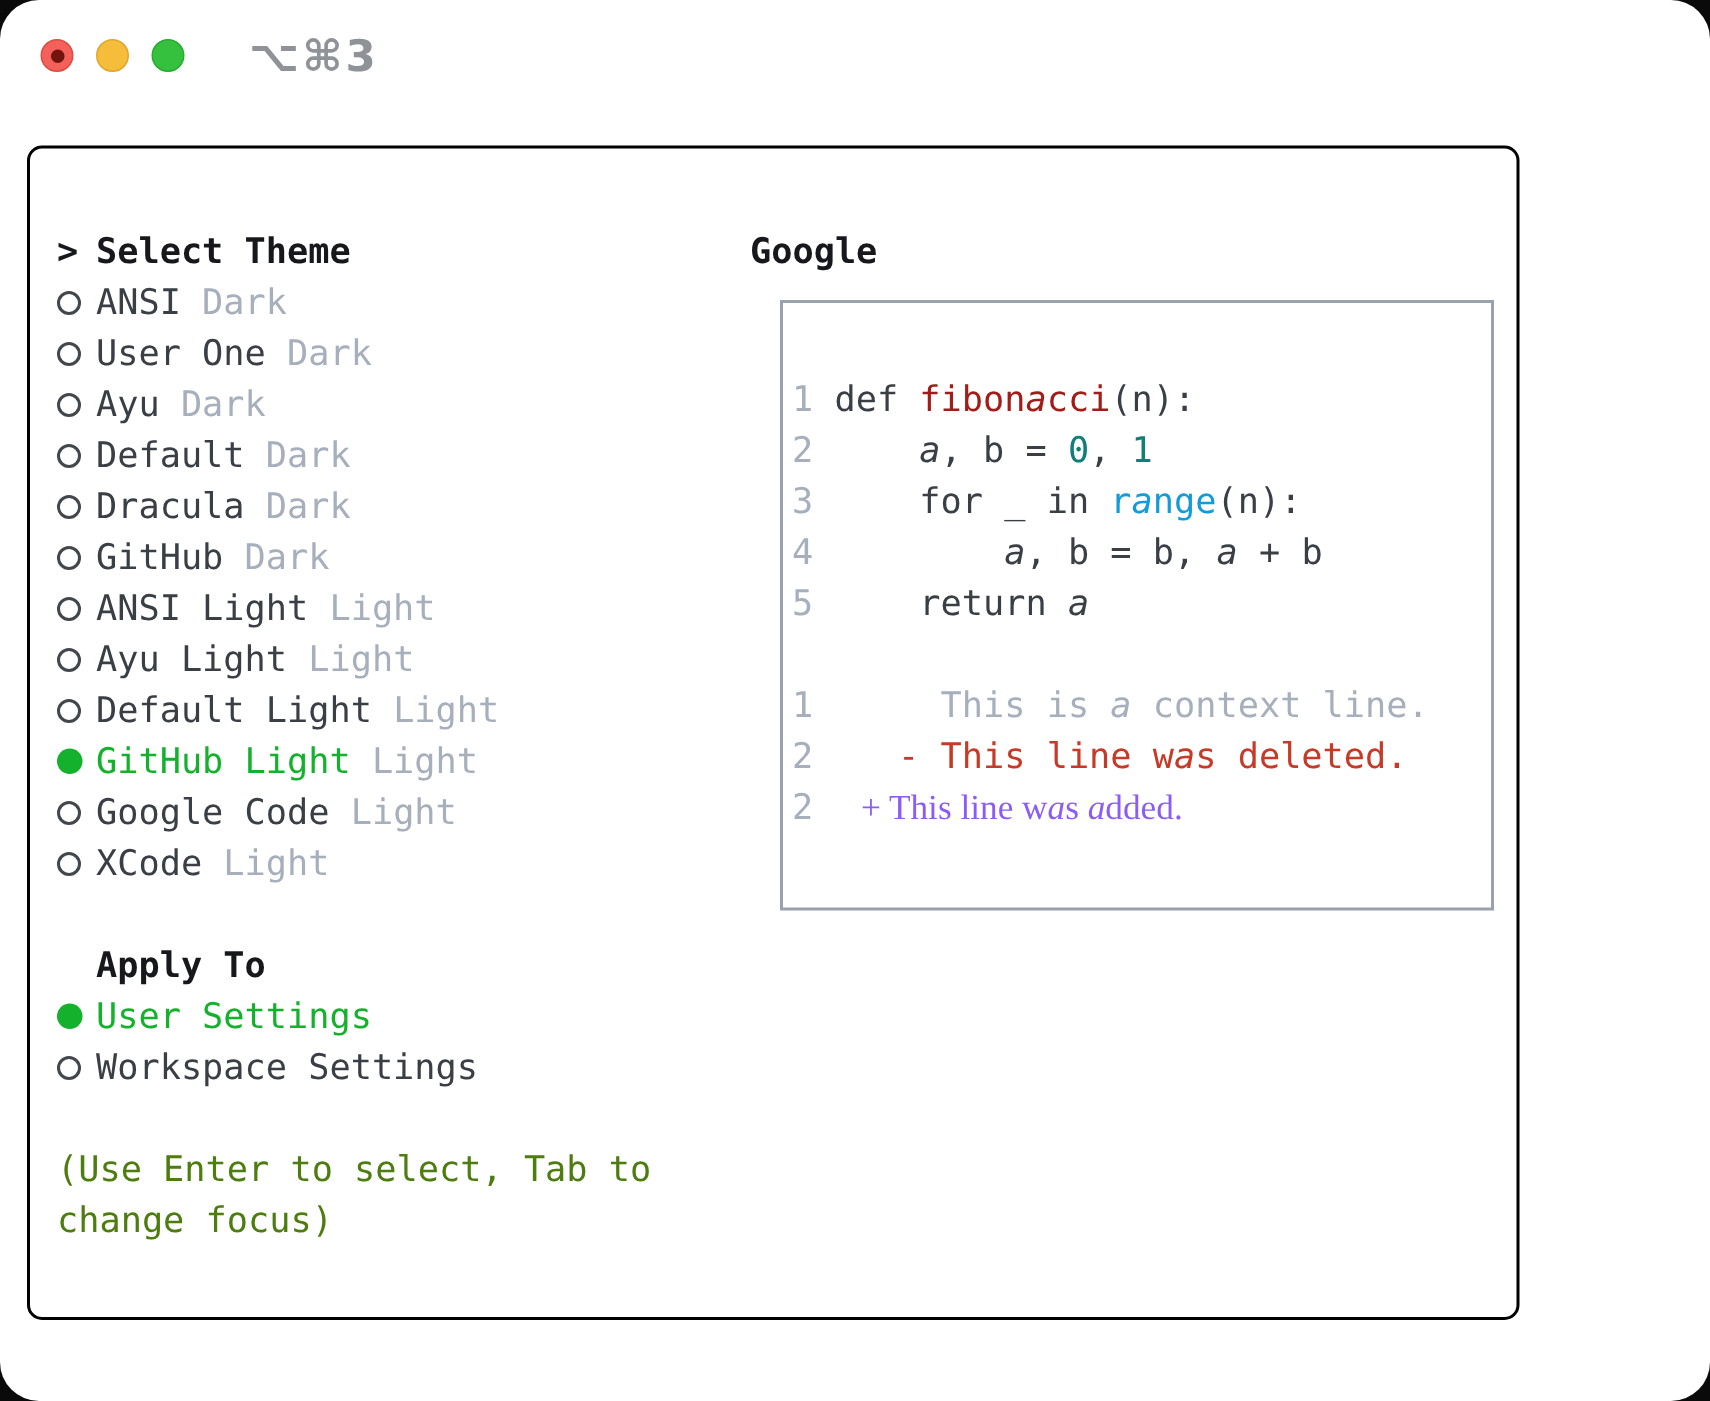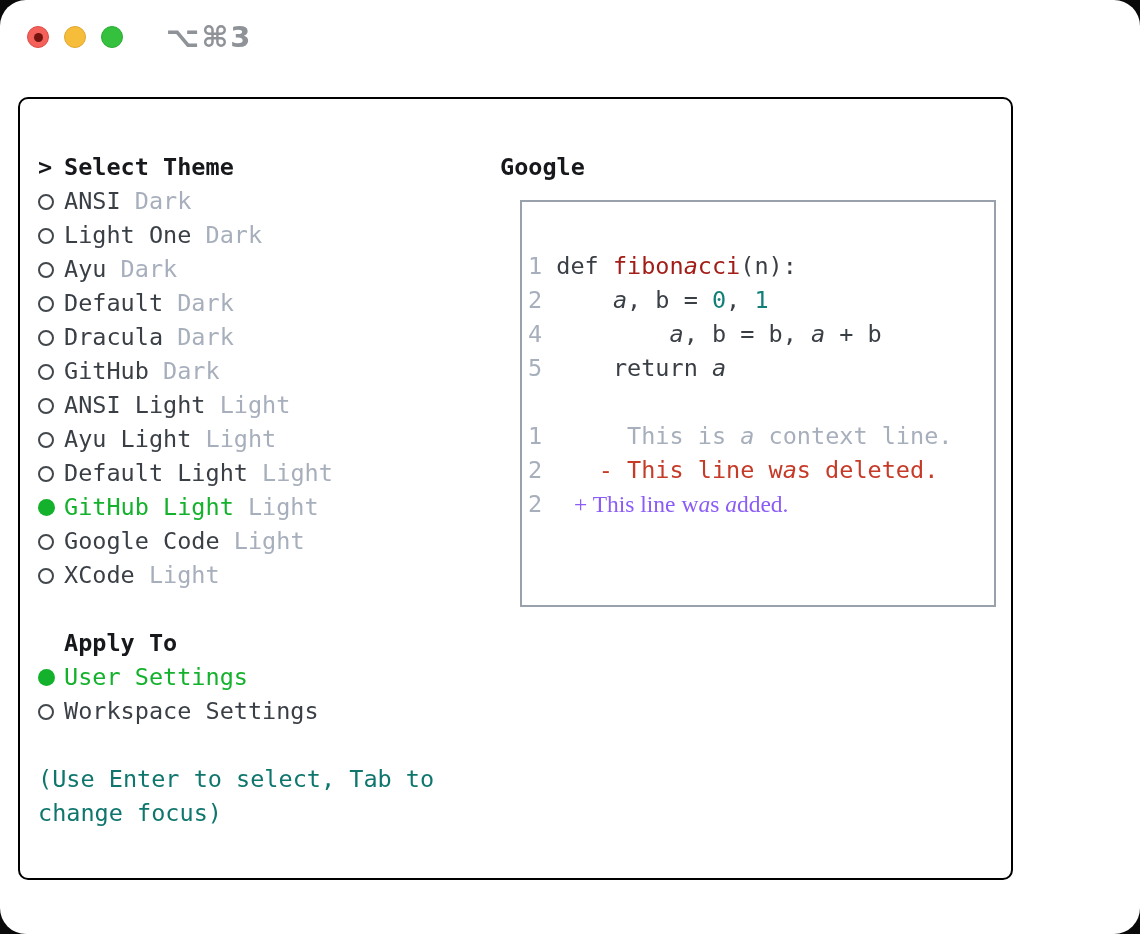--- a/index.html
+++ b/index.html
@@ -26,21 +26,21 @@
   }
   .left-col{position:absolute;left:18px;top:51px;font-size:23.5px;color:#3a3f46;}
   .row{height:34px;line-height:34px;white-space:pre;}
   .spacer{height:34px;}
   .marker{display:inline-block;width:26px;}
   .hdr{font-weight:bold;color:#16181b;}
   .radio{display:inline-block;width:12px;height:12px;border:2.5px solid #42474c;border-radius:50%;box-sizing:content-box;transform:translateY(1px);}
   .radio.sel{width:17px;height:17px;border:none;background:#14b22c;}
   .tvariant{color:#a7afbc;}
   .row.sel .tname{color:#14b22c;}
-  .hint{color:#0f766e;}
+  .hint{color:#4d7c0f;}
   
   .preview-title{position:absolute;left:480px;top:51px;height:34px;line-height:34px;font-size:23.5px;font-weight:bold;color:#16181b;}
   .preview-box{position:absolute;left:500px;top:101px;width:472px;height:403px;border:2px solid #99a1ac;background:#fff;box-sizing:content-box;}
   .preview-content{padding:47px 0 0 6px;font-size:23.5px;}
   .pline{height:34px;line-height:34px;white-space:pre;}
   .lnum{color:#a7afbc;}
   .p  {color:#3a3f46;}
   .fn {color:#a31d18;}
   .fn2{color:#149bd8;}
   .num{color:#0f7f78;}
@@ -60,21 +60,21 @@
     <span class="dot dot-zoom"></span>
     <span class="win-title">⌥⌘3</span>
   </div>
 
   <div class="panel">
 
     <div class="left-col">
       <div class="row hdr"><span class="marker">&gt;</span><span>Select Theme</span></div>
       <div>
           <div class="row"><span class="marker"><span class="radio"></span></span><span class="tname">ANSI</span><span class="tvariant"> Dark</span></div>
-          <div class="row"><span class="marker"><span class="radio"></span></span><span class="tname">Light One</span><span class="tvariant"> Dark</span></div>
+          <div class="row"><span class="marker"><span class="radio"></span></span><span class="tname">User One</span><span class="tvariant"> Dark</span></div>
           <div class="row"><span class="marker"><span class="radio"></span></span><span class="tname">Ayu</span><span class="tvariant"> Dark</span></div>
           <div class="row"><span class="marker"><span class="radio"></span></span><span class="tname">Default</span><span class="tvariant"> Dark</span></div>
           <div class="row"><span class="marker"><span class="radio"></span></span><span class="tname">Dracula</span><span class="tvariant"> Dark</span></div>
           <div class="row"><span class="marker"><span class="radio"></span></span><span class="tname">GitHub</span><span class="tvariant"> Dark</span></div>
           <div class="row"><span class="marker"><span class="radio"></span></span><span class="tname">ANSI Light</span><span class="tvariant"> Light</span></div>
           <div class="row"><span class="marker"><span class="radio"></span></span><span class="tname">Ayu Light</span><span class="tvariant"> Light</span></div>
           <div class="row"><span class="marker"><span class="radio"></span></span><span class="tname">Default Light</span><span class="tvariant"> Light</span></div>
           <div class="row sel"><span class="marker"><span class="radio sel"></span></span><span class="tname">GitHub Light</span><span class="tvariant"> Light</span></div>
           <div class="row"><span class="marker"><span class="radio"></span></span><span class="tname">Google Code</span><span class="tvariant"> Light</span></div>
           <div class="row"><span class="marker"><span class="radio"></span></span><span class="tname">XCode</span><span class="tvariant"> Light</span></div>
@@ -92,20 +92,21 @@
         </div>
     </div>
 
     <div class="preview-title">Google</div>
 
     <div class="preview-box">
       <div class="preview-content">
         <div>
             <div class="pline"><span class="lnum">1 </span><span class="p">def </span><span class="fn">fibon<span class="alta">a</span>cci</span><span class="p">(n):</span></div>
             <div class="pline"><span class="lnum">2 </span><span class="p">    <span class="alta">a</span>, b = </span><span class="num">0</span><span class="p">, </span><span class="num">1</span></div>
+            <div class="pline"><span class="lnum">3 </span><span class="p">    for _ in </span><span class="fn2">r<span class="alta">a</span>nge</span><span class="p">(n):</span></div>
             <div class="pline"><span class="lnum">4 </span><span class="p">        <span class="alta">a</span>, b = b, <span class="alta">a</span> + b</span></div>
             <div class="pline"><span class="lnum">5 </span><span class="p">    return <span class="alta">a</span></span></div>
           </div>
         <div class="pline"></div>
         <div>
             <div class="pline"><span class="lnum">1 </span><span class="ctx">     This is <span class="alta">a</span> context line.</span></div>
             <div class="pline"><span class="lnum">2 </span><span class="del">   - This line w<span class="alta">a</span>s deleted.</span></div>
             <div class="pline"><span class="lnum">2 </span><span class="add">   + This line w<span class="alta">a</span>s <span class="alta">a</span>dded.</span></div>
           </div>
       </div>

